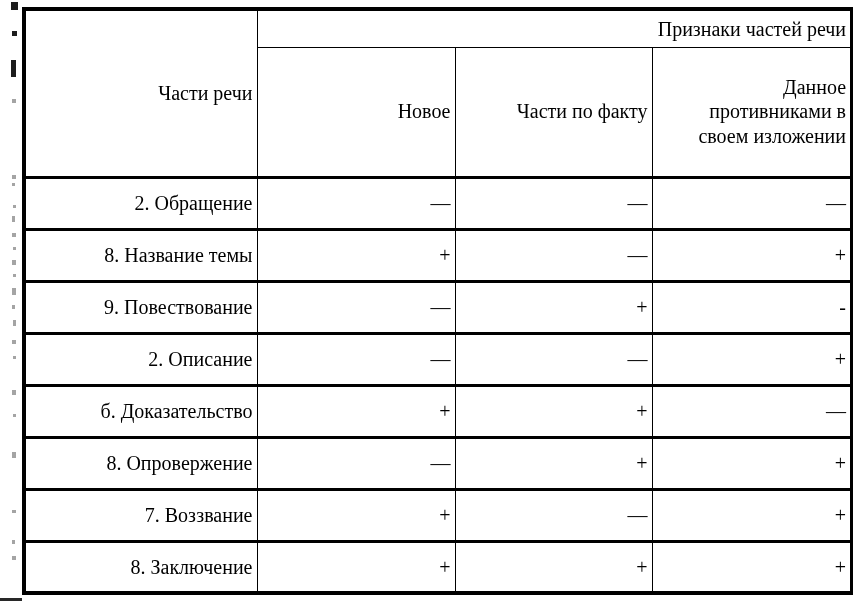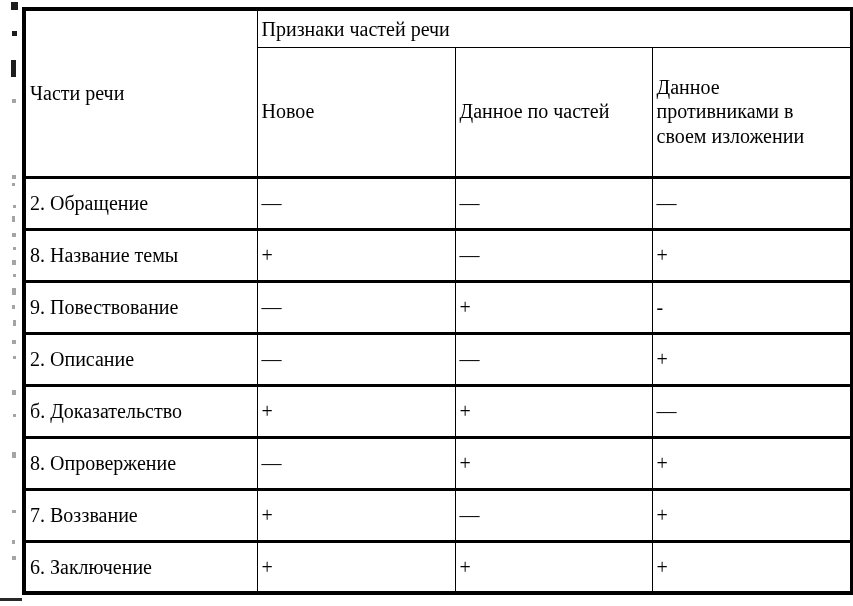--- a/index.html
+++ b/index.html
@@ -41,21 +41,21 @@
   table.grammar-table {
     border-collapse: collapse;
     table-layout: fixed;
     width: 828px;
     height: 588px;
     background: #fff;
   }
   table.grammar-table td {
     border: 1px solid #000;
     box-sizing: border-box;
-    text-align: left;
+    text-align: right;
     vertical-align: middle;
     font-size: 20px;
     line-height: 1.22;
     padding: 2px 4px;
   }
 
   
   table.grammar-table {
     border: 4px solid #000;
   }
@@ -139,21 +139,21 @@
       <col class="c-fact">
       <col class="c-opp">
     </colgroup>
     <tbody>
       <tr>
         <td class="head-label" rowspan="2">Части речи</td>
         <td class="head-span" colspan="3">Признаки частей речи</td>
       </tr>
       <tr>
         <td class="head-sub first">Новое</td>
-        <td class="head-sub">Данное по частей</td>
+        <td class="head-sub">Части по факту</td>
         <td class="head-sub">Данное противниками в своем изложении</td>
       </tr>
 
       <tr class="body-row thick-top">
         <td class="row-label">2. Обращение</td>
         <td class="cell-mark">—</td>
         <td class="cell-mark">—</td>
         <td class="cell-mark">—</td>
       </tr>
       <tr class="body-row thick-top">
@@ -186,20 +186,20 @@
         <td class="cell-mark">+</td>
         <td class="cell-mark">+</td>
       </tr>
       <tr class="body-row thick-top">
         <td class="row-label">7. Воззвание</td>
         <td class="cell-mark">+</td>
         <td class="cell-mark">—</td>
         <td class="cell-mark">+</td>
       </tr>
       <tr class="body-row thick-top last">
-        <td class="row-label">6. Заключение</td>
+        <td class="row-label">8. Заключение</td>
         <td class="cell-mark">+</td>
         <td class="cell-mark">+</td>
         <td class="cell-mark">+</td>
       </tr>
     </tbody>
   </table>
 </div>
 
 </body></html>

